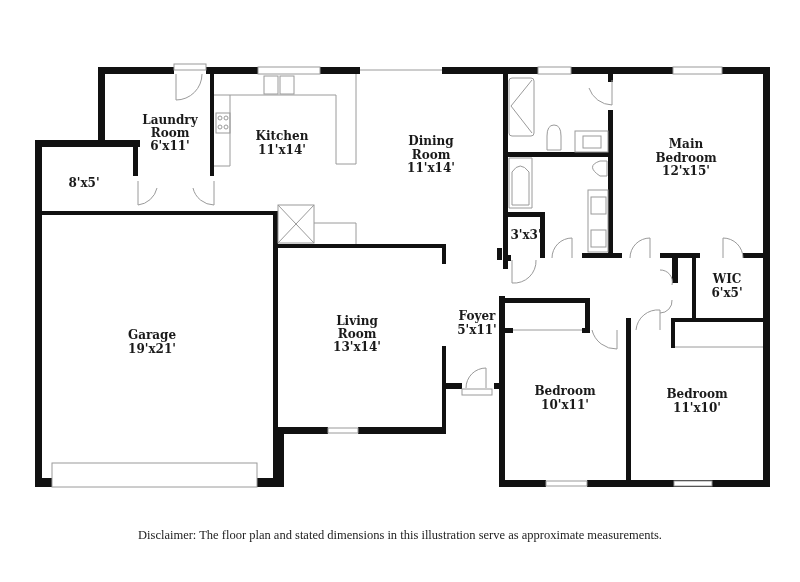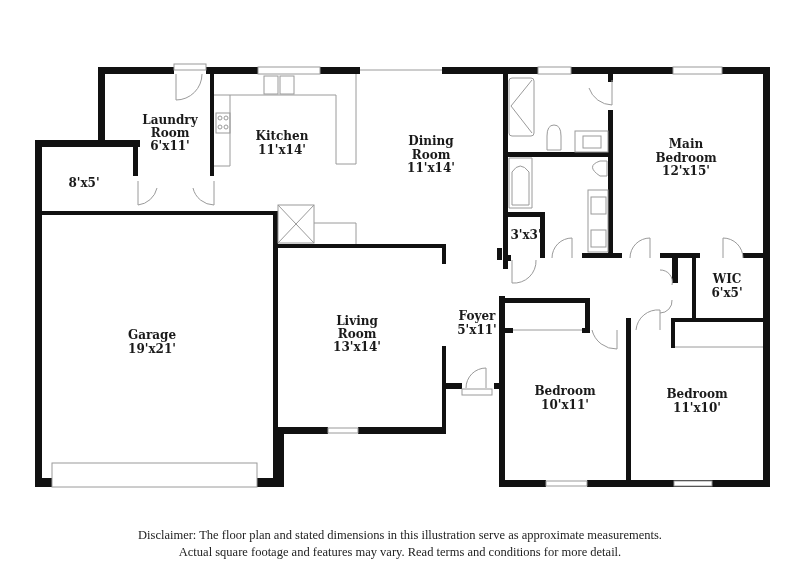--- a/index.html
+++ b/index.html
@@ -194,14 +194,13 @@
     <text class="label" x="565" y="395"><tspan>Bedroom</tspan></text>
     <text class="label" x="565" y="409"><tspan>10'x11'</tspan></text>
 
     <text class="label" x="697" y="398"><tspan>Bedroom</tspan></text>
     <text class="label" x="697" y="412"><tspan>11'x10'</tspan></text>
   </g>
 </svg>
 
 <div class="disclaimer" style="top:527px;">
   <div>Disclaimer: The floor plan and stated dimensions in this illustration serve as approximate measurements.</div>
-  <div>Actual square footage and features may vary. Read terms and conditions for more detail.</div>
 </div>
 
 </body></html>

